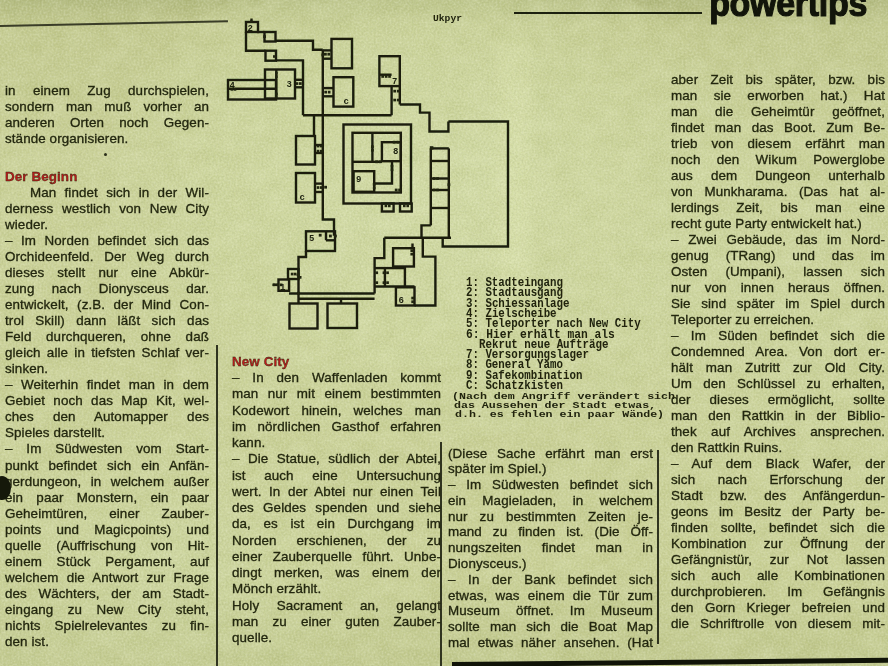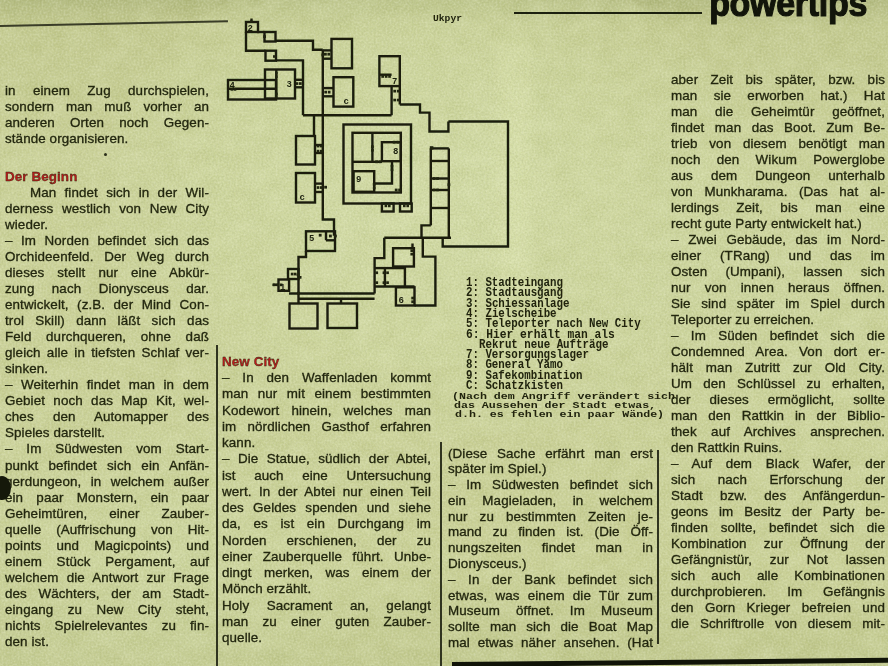--- a/index.html
+++ b/index.html
@@ -483,31 +483,31 @@
 <div class="lf">sinken.</div>
 <div class="ln">– Weiterhin findet man in dem</div>
 <div class="ln">Gebiet noch das Map Kit, wel-</div>
 <div class="ln">ches den Automapper des</div>
 <div class="lf">Spieles darstellt.</div>
 <div class="ln">– Im Südwesten vom Start-</div>
 <div class="ln">punkt befindet sich ein Anfän-</div>
 <div class="ln">gerdungeon, in welchem außer</div>
 <div class="ln">ein paar Monstern, ein paar</div>
 <div class="ln">Geheimtüren, einer Zauber-</div>
+<div class="ln">points und Magicpoints) und</div>
 <div class="ln">quelle (Auffrischung von Hit-</div>
-<div class="ln">points und Magicpoints) und</div>
 <div class="ln">einem Stück Pergament, auf</div>
 <div class="ln">welchem die Antwort zur Frage</div>
 <div class="ln">des Wächters, der am Stadt-</div>
 <div class="ln">eingang zu New City steht,</div>
 <div class="ln">nichts Spielrelevantes zu fin-</div>
 <div class="lf">den ist.</div>
 </div>
 
-<div class="col" style="left:222px;top:353.9px;width:209px;line-height:16.25px;">
+<div class="col" style="left:232px;top:353.9px;width:209px;line-height:16.25px;">
 <div class="lf bh">New City</div>
 <div class="ln">– In den Waffenladen kommt</div>
 <div class="ln">man nur mit einem bestimmten</div>
 <div class="ln">Kodewort hinein, welches man</div>
 <div class="ln">im nördlichen Gasthof erfahren</div>
 <div class="lf">kann.</div>
 <div class="ln">– Die Statue, südlich der Abtei,</div>
 <div class="ln">ist auch eine Untersuchung</div>
 <div class="ln">wert. In der Abtei nur einen Teil</div>
 <div class="ln">des Geldes spenden und siehe</div>
@@ -535,28 +535,28 @@
 <div class="ln">Museum öffnet. Im Museum</div>
 <div class="ln">sollte man sich die Boat Map</div>
 <div class="ln">mal etwas näher ansehen. (Hat</div>
 </div>
 
 <div class="col" style="left:671px;top:72.3px;width:214px;line-height:16.0px;">
 <div class="ln">aber Zeit bis später, bzw. bis</div>
 <div class="ln">man sie erworben hat.) Hat</div>
 <div class="ln">man die Geheimtür geöffnet,</div>
 <div class="ln">findet man das Boot. Zum Be-</div>
-<div class="ln">trieb von diesem benötigt man</div>
+<div class="ln">trieb von diesem erfährt man</div>
 <div class="ln">noch den Wikum Powerglobe</div>
 <div class="ln">aus dem Dungeon unterhalb</div>
 <div class="ln">von Munkharama. (Das hat al-</div>
 <div class="ln">lerdings Zeit, bis man eine</div>
 <div class="lf">recht gute Party entwickelt hat.)</div>
 <div class="ln">– Zwei Gebäude, das im Nord-</div>
-<div class="ln">einer (TRang) und das im</div>
+<div class="ln">genug (TRang) und das im</div>
 <div class="ln">Osten (Umpani), lassen sich</div>
 <div class="ln">nur von innen heraus öffnen.</div>
 <div class="ln">Sie sind später im Spiel durch</div>
 <div class="lf">Teleporter zu erreichen.</div>
 <div class="ln">– Im Süden befindet sich die</div>
 <div class="ln">Condemned Area. Von dort er-</div>
 <div class="ln">hält man Zutritt zur Old City.</div>
 <div class="ln">Um den Schlüssel zu erhalten,</div>
 <div class="ln">der dieses ermöglicht, sollte</div>
 <div class="ln">man den Rattkin in der Biblio-</div>

